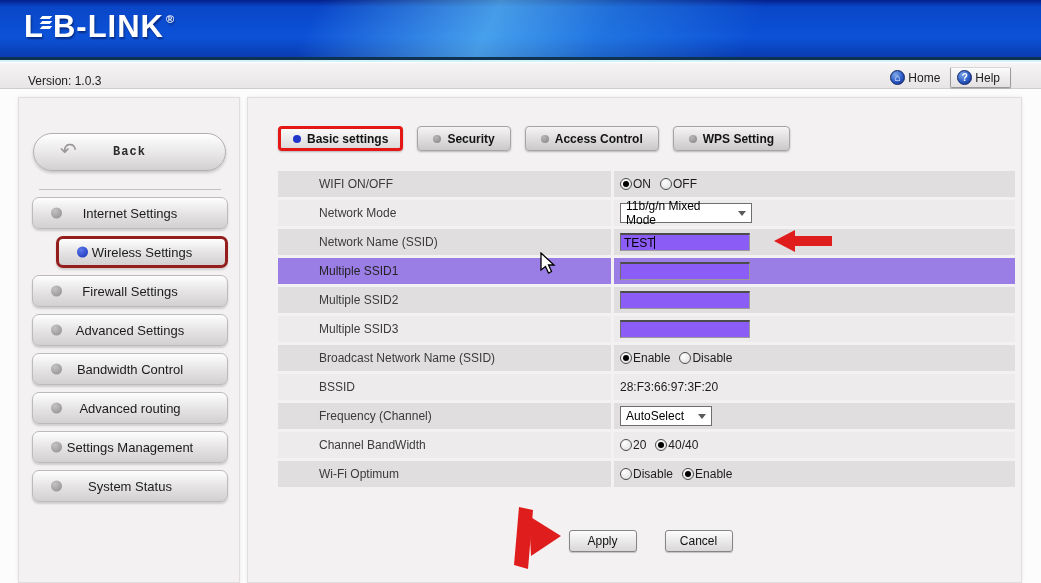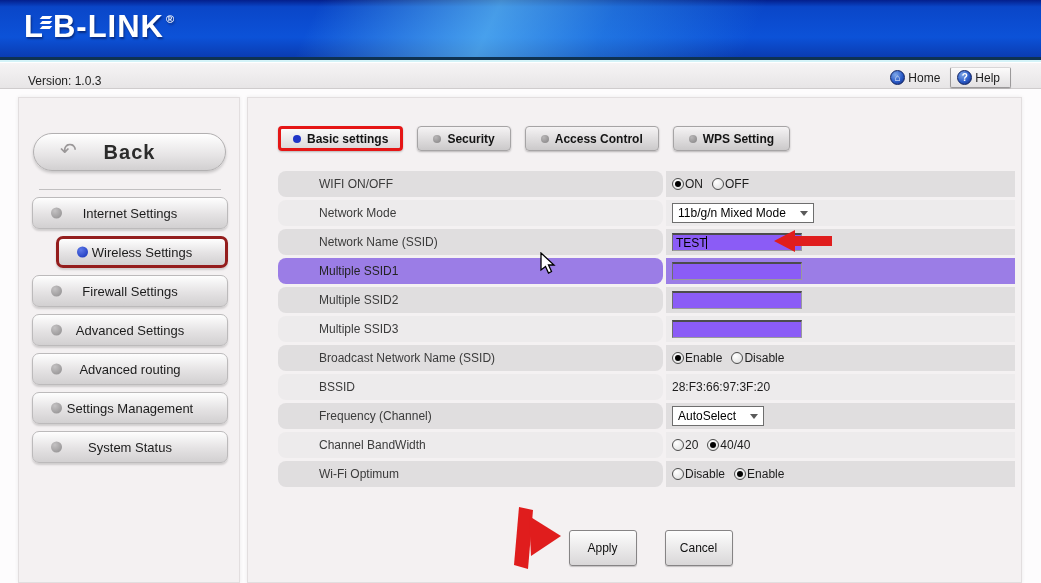--- a/index.html
+++ b/index.html
@@ -52,21 +52,21 @@
 
   
   .back-btn {
     position:absolute; left:14px; top:35px; width:193px; height:38px;
     border-radius:19px; border:1px solid #b2b0b1;
     background:linear-gradient(180deg,#ffffff,#e8e6e7 55%,#d2d0d1);
     box-shadow:0 2px 3px rgba(0,0,0,.18);
     display:flex; align-items:center; justify-content:center; cursor:pointer;
   }
   .back-arrow { position:absolute; left:26px; top:4px; font-size:20px; color:#9a9798; }
-  .back-label { font-size:20px; font-weight:bold; color:#2b2b2b; letter-spacing:1px; }
+  .back-label { font-size:12px; font-weight:bold; color:#2b2b2b; letter-spacing:1px;font-family:Liberation Mono, monospace; }
   .side-divider { position:absolute; left:20px; top:91px; width:182px; border-top:1px solid #c2c0c1; }
   .side-items { position:absolute; left:13px; top:99px; width:196px; display:flex; flex-direction:column; gap:7px; }
   .side-item {
     position:relative; height:32px; border-radius:7px;
     border:1px solid #bcbabb;
     background:linear-gradient(180deg,#fefefe,#e4e2e3 55%,#d2d0d1);
     box-shadow:0 2px 2px rgba(0,0,0,.15);
     display:flex; align-items:center; justify-content:center;
     font-size:13px; color:#1c1c1c; cursor:pointer;
   }
@@ -88,21 +88,21 @@
     font-size:12px; font-weight:bold; color:#141414; cursor:pointer;
   }
   .tab .tdot { width:8px; height:8px; border-radius:50%; background:radial-gradient(circle at 35% 30%, #b8b6b7, #858384); }
   .tab.active { border:3px solid #e51616; padding:0 12px; background:linear-gradient(180deg,#fbfafa,#dcdadb); }
   .tab.active .tdot { background:#2036c8; }
 
   
   .table { position:absolute; left:30px; top:73px; width:737px; display:flex; flex-direction:column; gap:3px; }
   .row { display:flex; gap:3px; height:26px; }
   .cell { display:flex; align-items:center; }
-  .cell.label { width:385px; padding-left:41px; font-size:12px; color:#3b3b3b;border-radius:8px; }
+  .cell.label { width:333px; padding-left:41px; font-size:12px; color:#3b3b3b; }
   .cell.control { flex:1; padding-left:6px; font-size:12px; color:#1d1d1d; }
   .row:nth-child(odd)  .cell { background:#e0dedf; }
   .row:nth-child(even) .cell { background:#edebec; }
   .row.highlight .cell { background:#9b7de6 !important; }
   .row.highlight .cell.label { color:#232323; }
 
   .radio-group { display:flex; align-items:center; gap:9px; }
   .radio-opt { display:flex; align-items:center; cursor:pointer; }
   .radio {
     width:12px; height:12px; border-radius:50%; border:1px solid #4c4c4c;
@@ -118,27 +118,27 @@
   }
   .input-wrap { position:relative; display:inline-block; }
   .caret { position:absolute; left:34px; top:3px; width:1px; height:13px; background:#000; }
 
   .select {
     display:inline-flex; align-items:center; justify-content:space-between;
     height:20px; background:#fff; border:1px solid #6e6e6e; padding:0 5px;
     font-size:12px; color:#000; cursor:pointer;
   }
   .sel-arrow { width:0; height:0; border-left:4px solid transparent; border-right:4px solid transparent; border-top:5px solid #5a5a5a; margin-left:8px; }
-  .select.netmode { width:142px; }
+  .select.netmode { width:132px; }
   .select.freq { width:92px;text-align:center; }
 
   
   .actions { position:absolute; left:0; top:432px; width:775px; display:flex; justify-content:center; gap:28px; padding-left:30px; }
   .btn {
-    width:68px; height:36px; display:flex; align-items:center; justify-content:center;
+    width:68px; height:22px; display:flex; align-items:center; justify-content:center;
     background:linear-gradient(180deg,#fdfdfd,#d9d7d8);
     border:1px solid #868485; border-radius:3px;
     font-size:12px; color:#111; cursor:pointer; box-shadow:0 1px 1px rgba(0,0,0,.2);
   }
 
   
   .annot { position:absolute; z-index:50; pointer-events:none; }
 </style>
 </head>
 <body>
@@ -190,20 +190,24 @@
     <div class="side-item">
       <span class="dot"></span>
       <span>Firewall Settings</span>
     </div>
     <div class="side-item">
       <span class="dot"></span>
       <span>Advanced Settings</span>
     </div>
     <div class="side-item">
       <span class="dot"></span>
+      <span>Bandwidth Control</span>
+    </div>
+    <div class="side-item">
+      <span class="dot"></span>
       <span>Advanced routing</span>
     </div>
     <div class="side-item">
       <span class="dot"></span>
       <span>Settings Management</span>
     </div>
     <div class="side-item">
       <span class="dot"></span>
       <span>System Status</span>
     </div>

